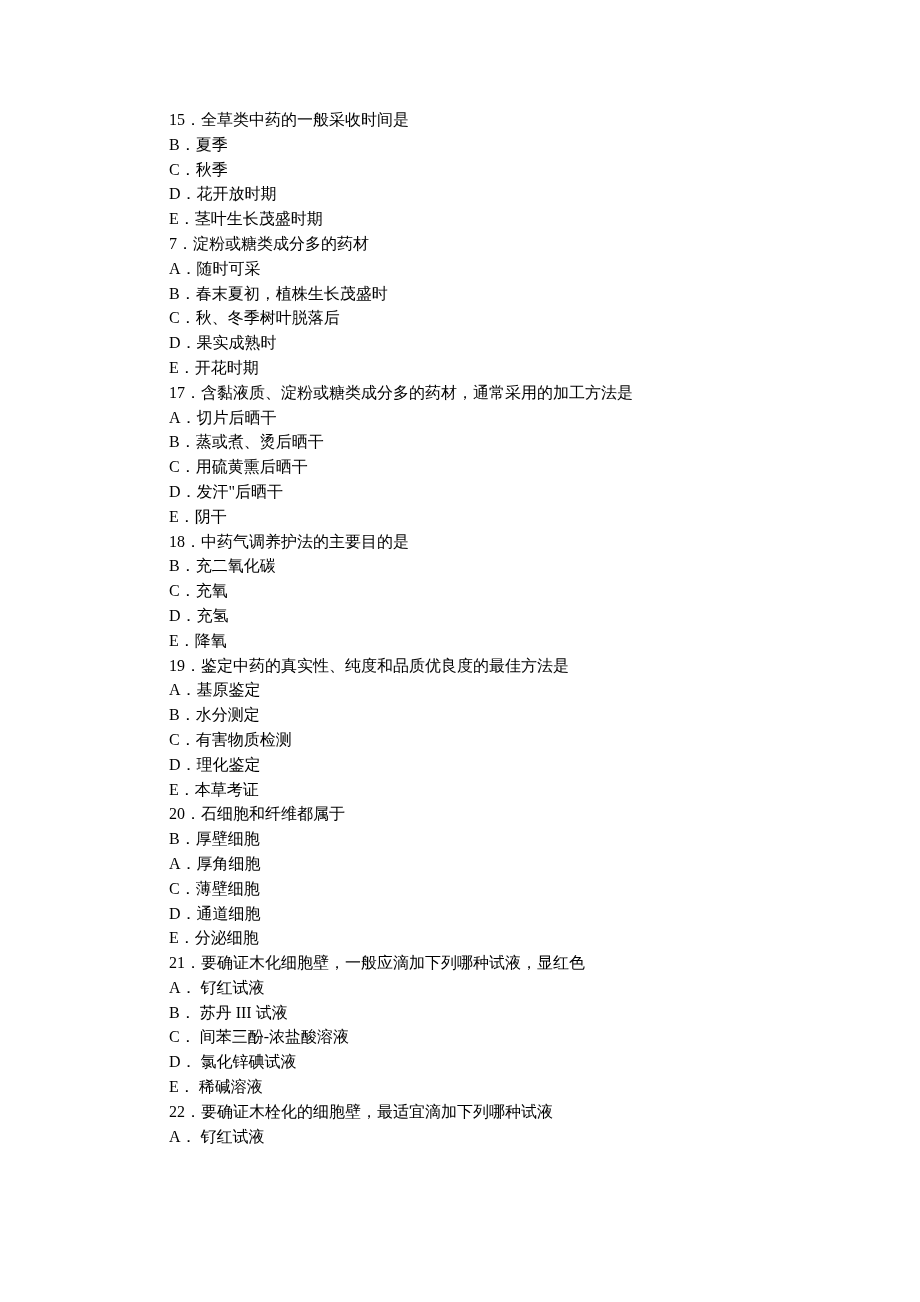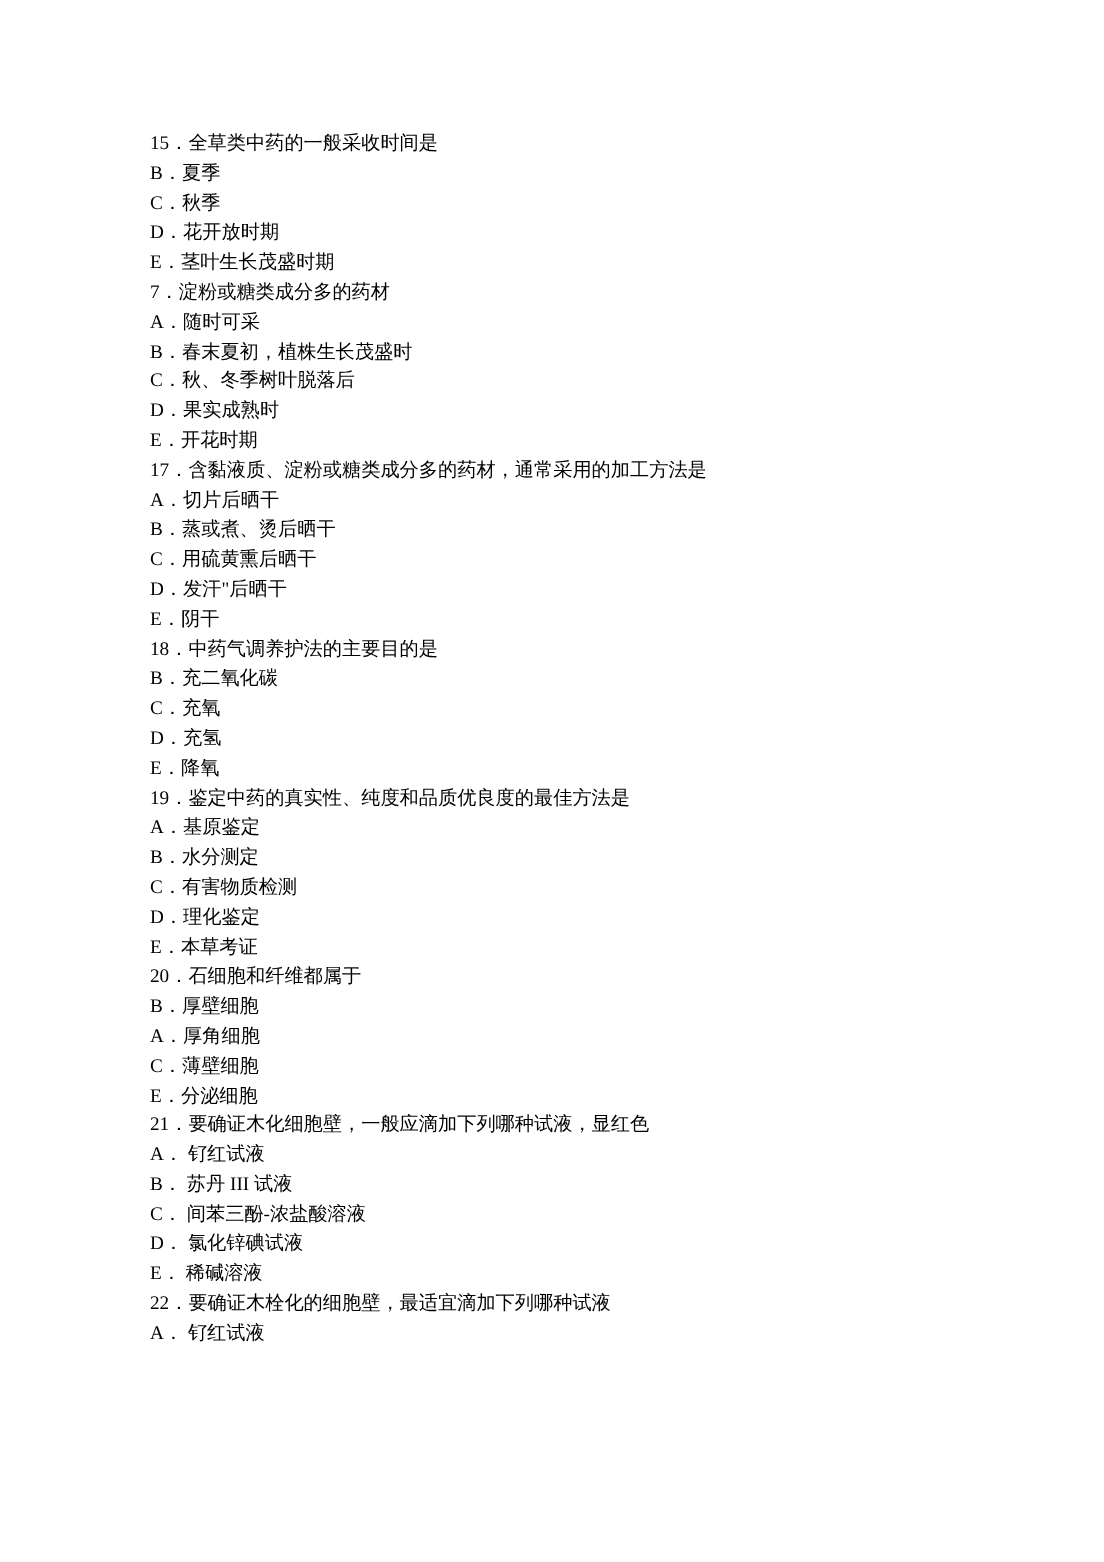--- a/index.html
+++ b/index.html
@@ -7,20 +7,21 @@
     padding: 0;
     background: #ffffff;
     width: 920px;
     font-family: "SimSun", "宋体", serif;
     font-size: 16px;
     color: #000000;
     line-height: 1.55;
   }
   .page {
     padding: 108px 125px 60px 125px;
+    margin-left: 44px;
   }
   .question-stem {
     margin: 0;
   }
   .option {
     margin: 0;
   }
 </style>
 </head>
 <body>
@@ -57,20 +58,21 @@
   <p class="option"><span>A．</span><span>基原鉴定</span></p>
   <p class="option"><span>B．</span><span>水分测定</span></p>
   <p class="option"><span>C．</span><span>有害物质检测</span></p>
   <p class="option"><span>D．</span><span>理化鉴定</span></p>
   <p class="option"><span>E．</span><span>本草考证</span></p>
 
   <p class="question-stem"><span>20．</span><span>石细胞和纤维都属于</span></p>
   <p class="option"><span>B．</span><span>厚壁细胞</span></p>
   <p class="option"><span>A．</span><span>厚角细胞</span></p>
   <p class="option"><span>C．</span><span>薄壁细胞</span></p>
+  <p class="option"><span>D．</span><span>通道细胞</span></p>
   <p class="option"><span>E．</span><span>分泌细胞</span></p>
 
   <p class="question-stem"><span>21．</span><span>要确证木化细胞壁，一般应滴加下列哪种试液，显红色</span></p>
   <p class="option"><span>A．  </span><span>钌红试液</span></p>
   <p class="option"><span>B．  </span><span>苏丹 III 试液</span></p>
   <p class="option"><span>C．  </span><span>间苯三酚-浓盐酸溶液</span></p>
   <p class="option"><span>D．  </span><span>氯化锌碘试液</span></p>
   <p class="option"><span>E．  </span><span>稀碱溶液</span></p>
 
   <p class="question-stem"><span>22．</span><span>要确证木栓化的细胞壁，最适宜滴加下列哪种试液</span></p>

